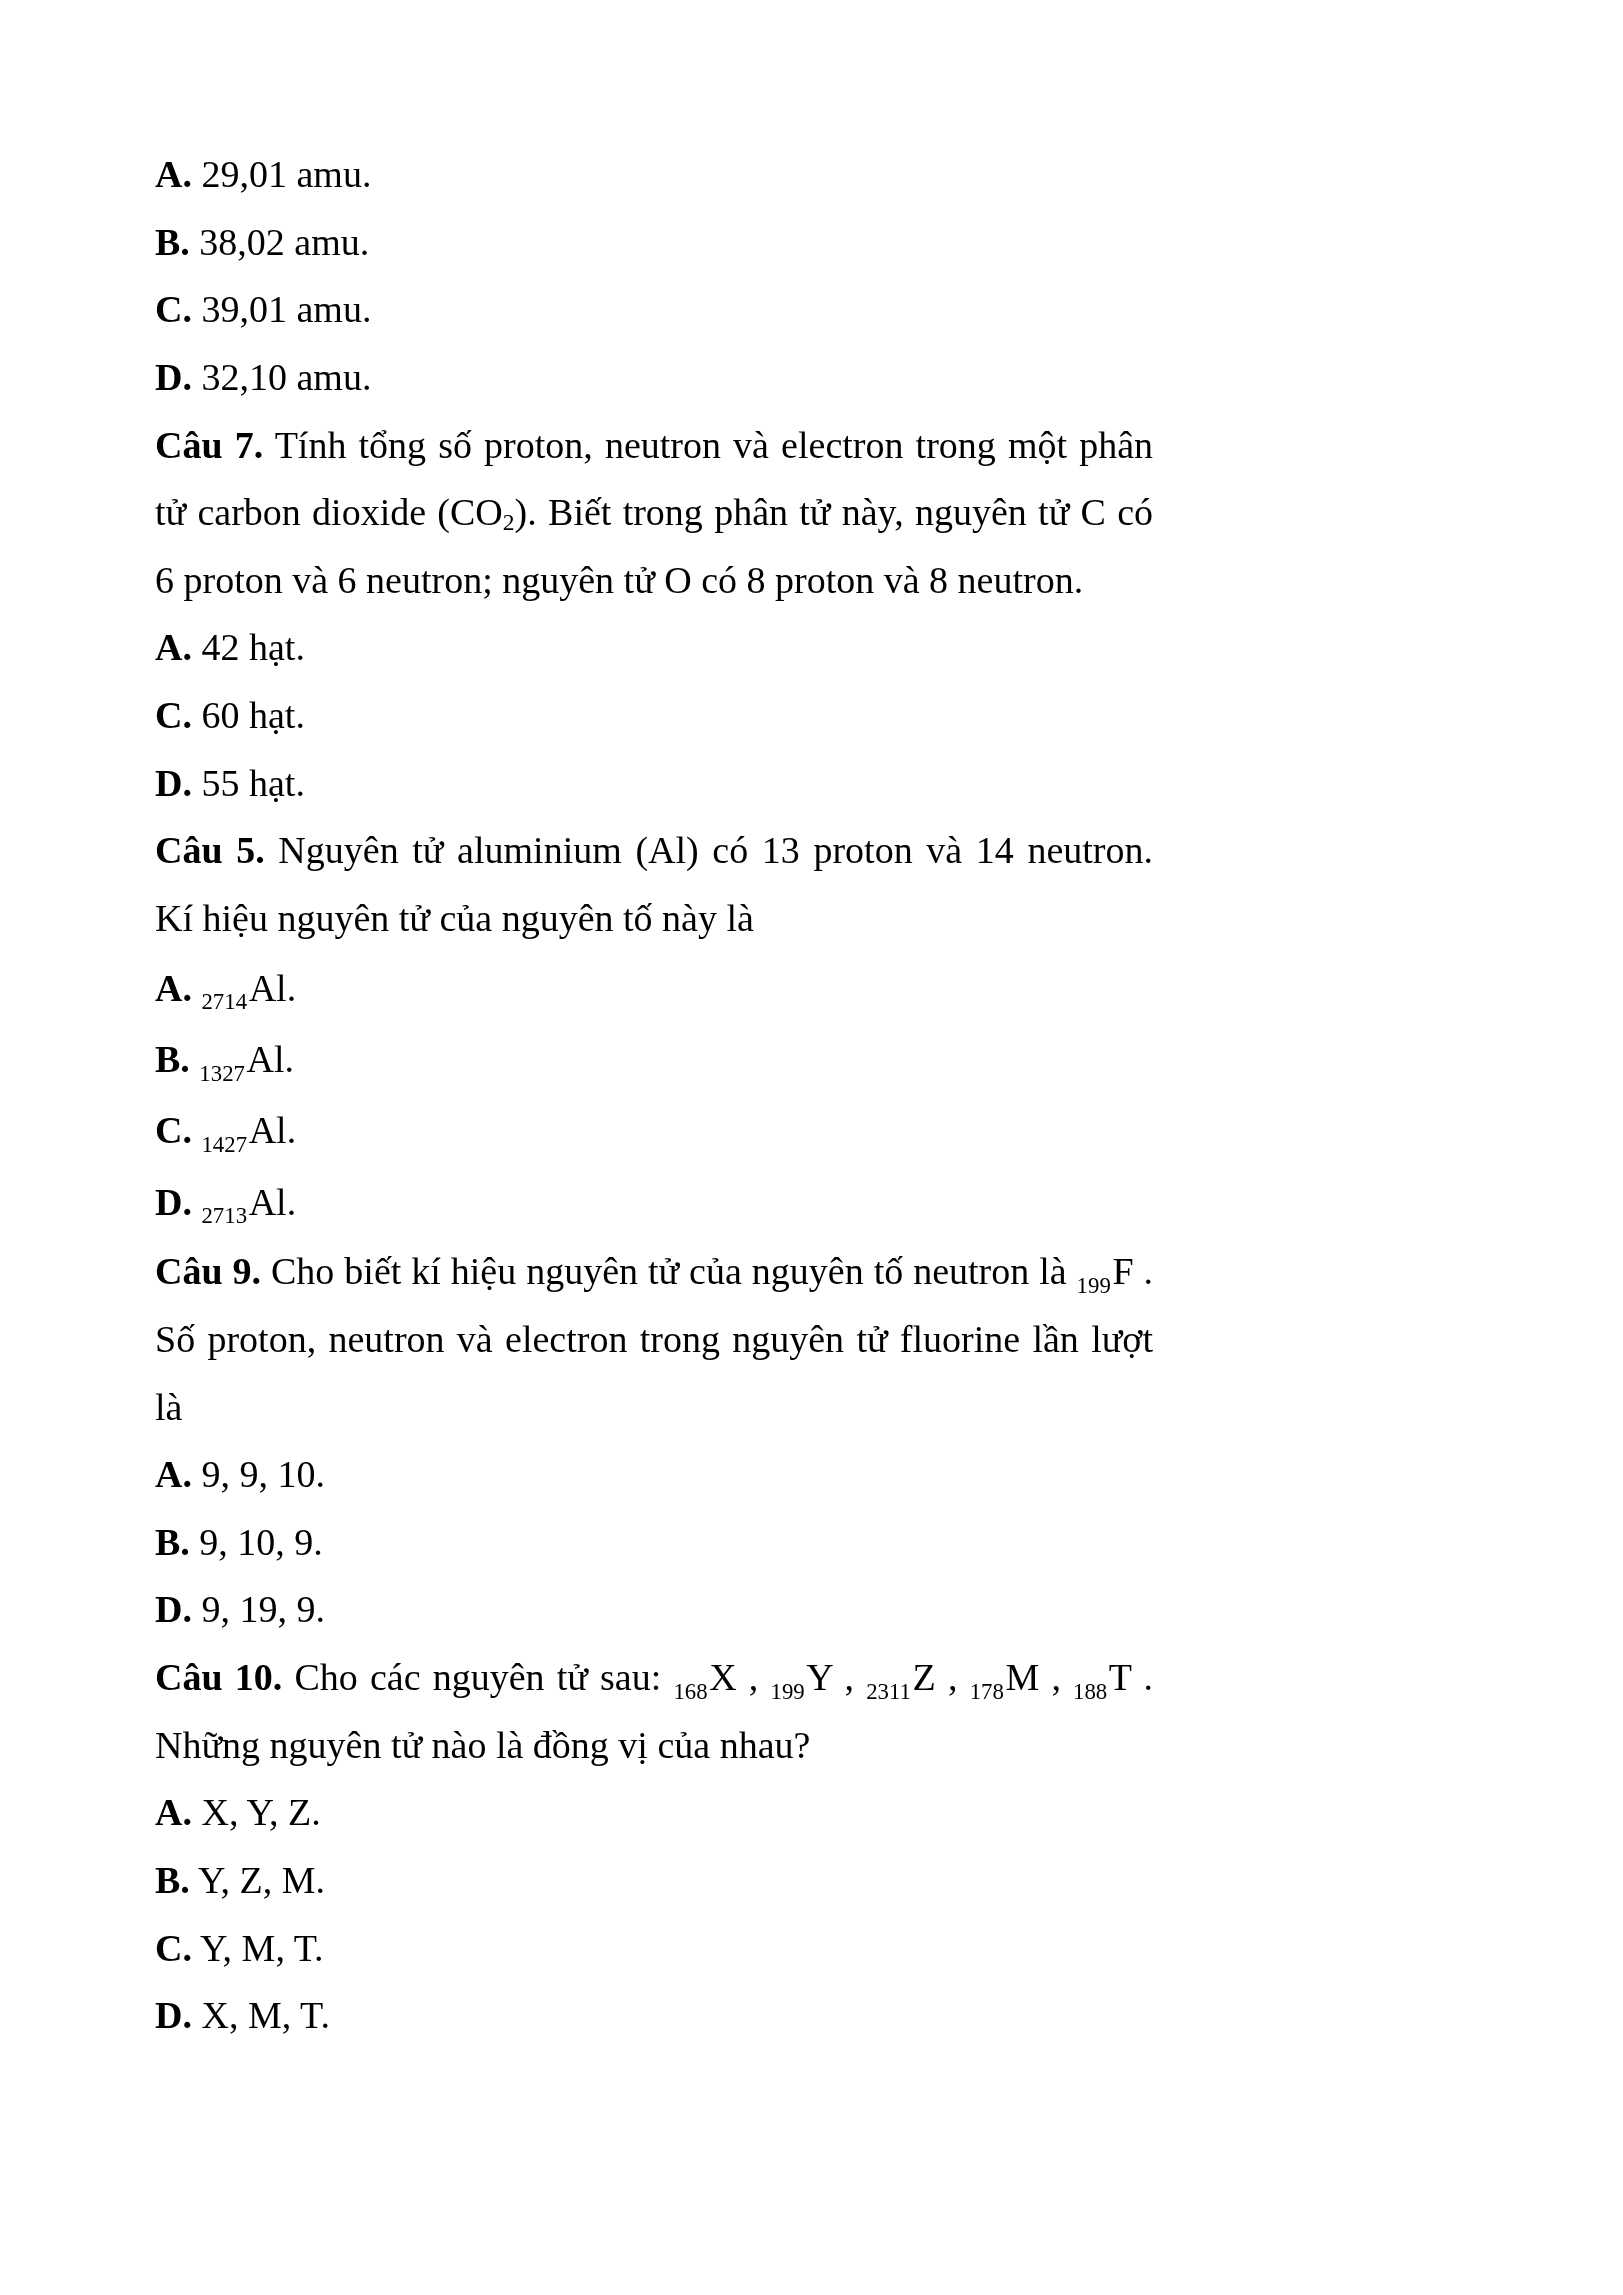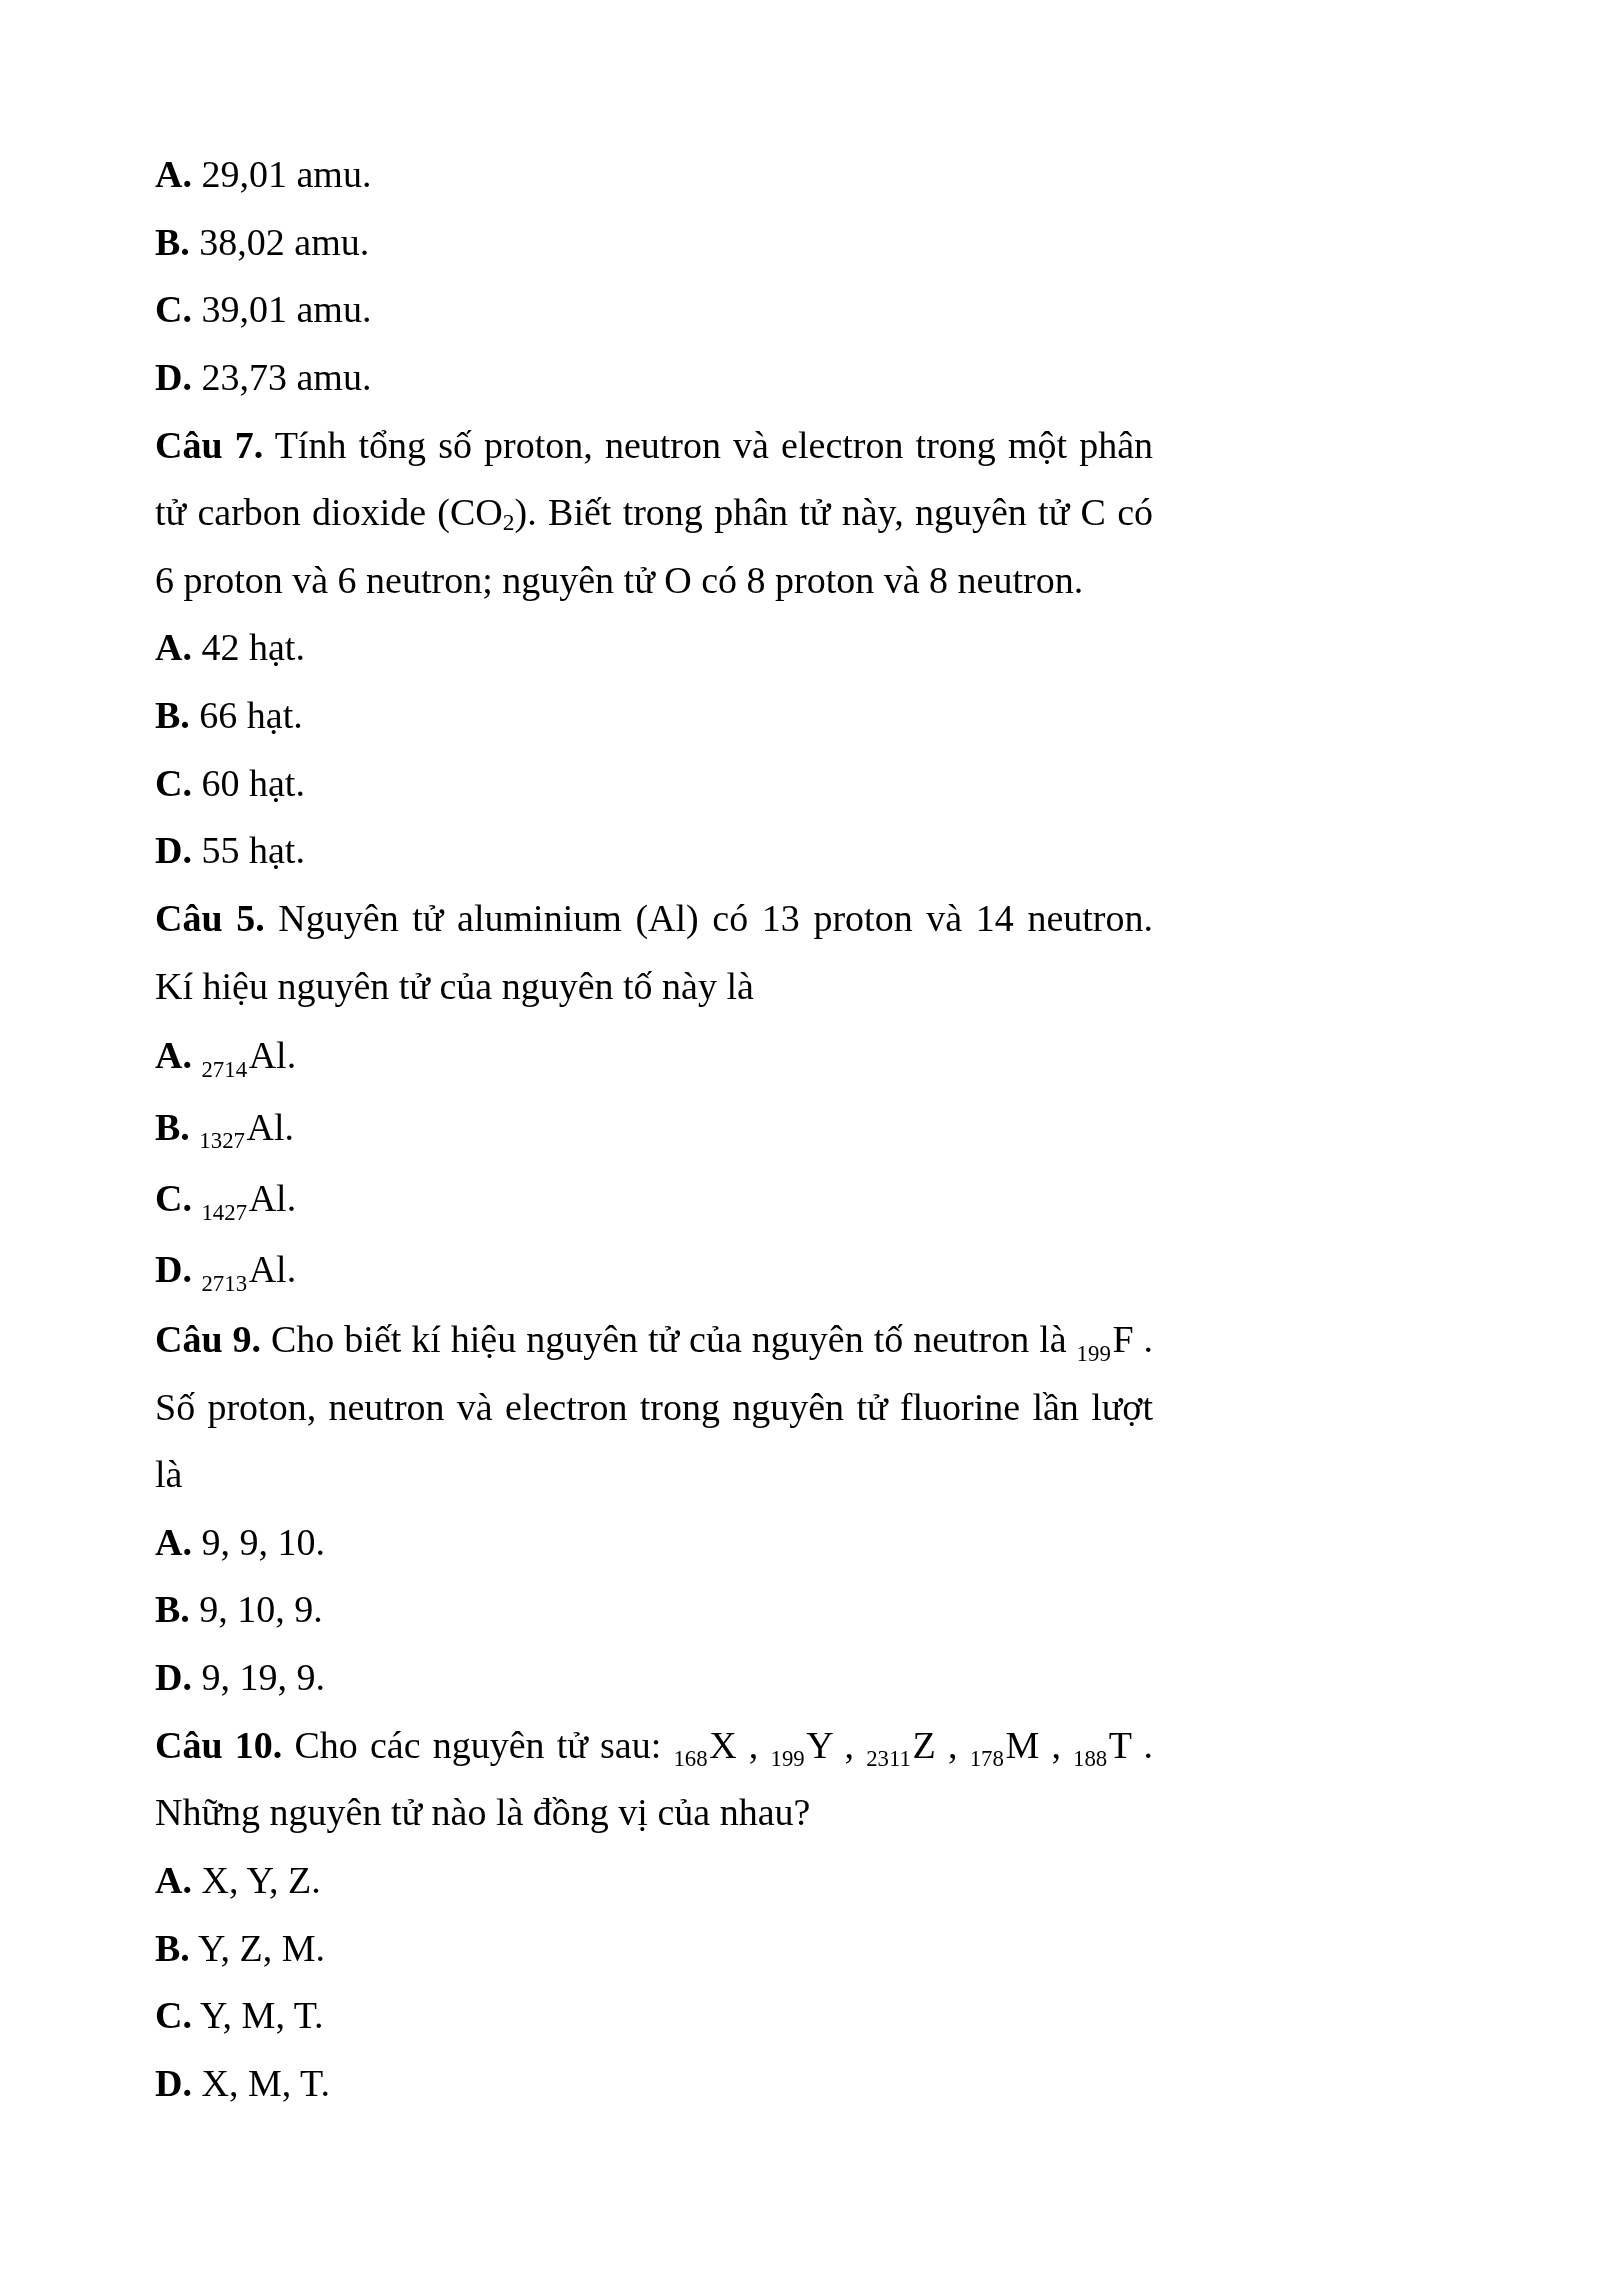--- a/index.html
+++ b/index.html
@@ -41,24 +41,23 @@
     margin-right: 1.6px;
   }
 </style>
 </head>
 <body>
 
 <main class="doc">
     <p class="option"><b class="lbl">A.</b> <span>29,01 amu.</span></p>
     <p class="option"><b class="lbl">B.</b> <span>38,02 amu.</span></p>
     <p class="option"><b class="lbl">C.</b> <span>39,01 amu.</span></p>
-    <p class="option"><b class="lbl">D.</b> <span>23,73 amu.</span></p>
+    <p class="option"><b class="lbl">D.</b> <span>32,10 amu.</span></p>
     <p class="question"><b class="lbl">Câu 7.</b> <span>Tính tổng số proton, neutron và electron trong một phân tử carbon dioxide (CO</span><sub class="chem">2</sub><span>). Biết trong phân tử này, nguyên tử C có 6 proton và 6 neutron; nguyên tử O có 8 proton và 8 neutron.</span></p>
     <p class="option"><b class="lbl">A.</b> <span>42 hạt.</span></p>
-    <p class="option"><b class="lbl">B.</b> <span>66 hạt.</span></p>
     <p class="option"><b class="lbl">C.</b> <span>60 hạt.</span></p>
     <p class="option"><b class="lbl">D.</b> <span>55 hạt.</span></p>
     <p class="question"><b class="lbl">Câu 5.</b> <span>Nguyên tử aluminium (Al) có 13 proton và 14 neutron. Kí hiệu nguyên tử của nguyên tố này là</span></p>
     <p class="option tall"><b class="lbl">A.</b> <span class="iso"><span class="nums">
           <span>27</span>
           <span>14</span>
         </span><span>Al</span></span><span>.</span></p>
     <p class="option tall"><b class="lbl">B.</b> <span class="iso"><span class="nums">
           <span>13</span>
           <span>27</span>

